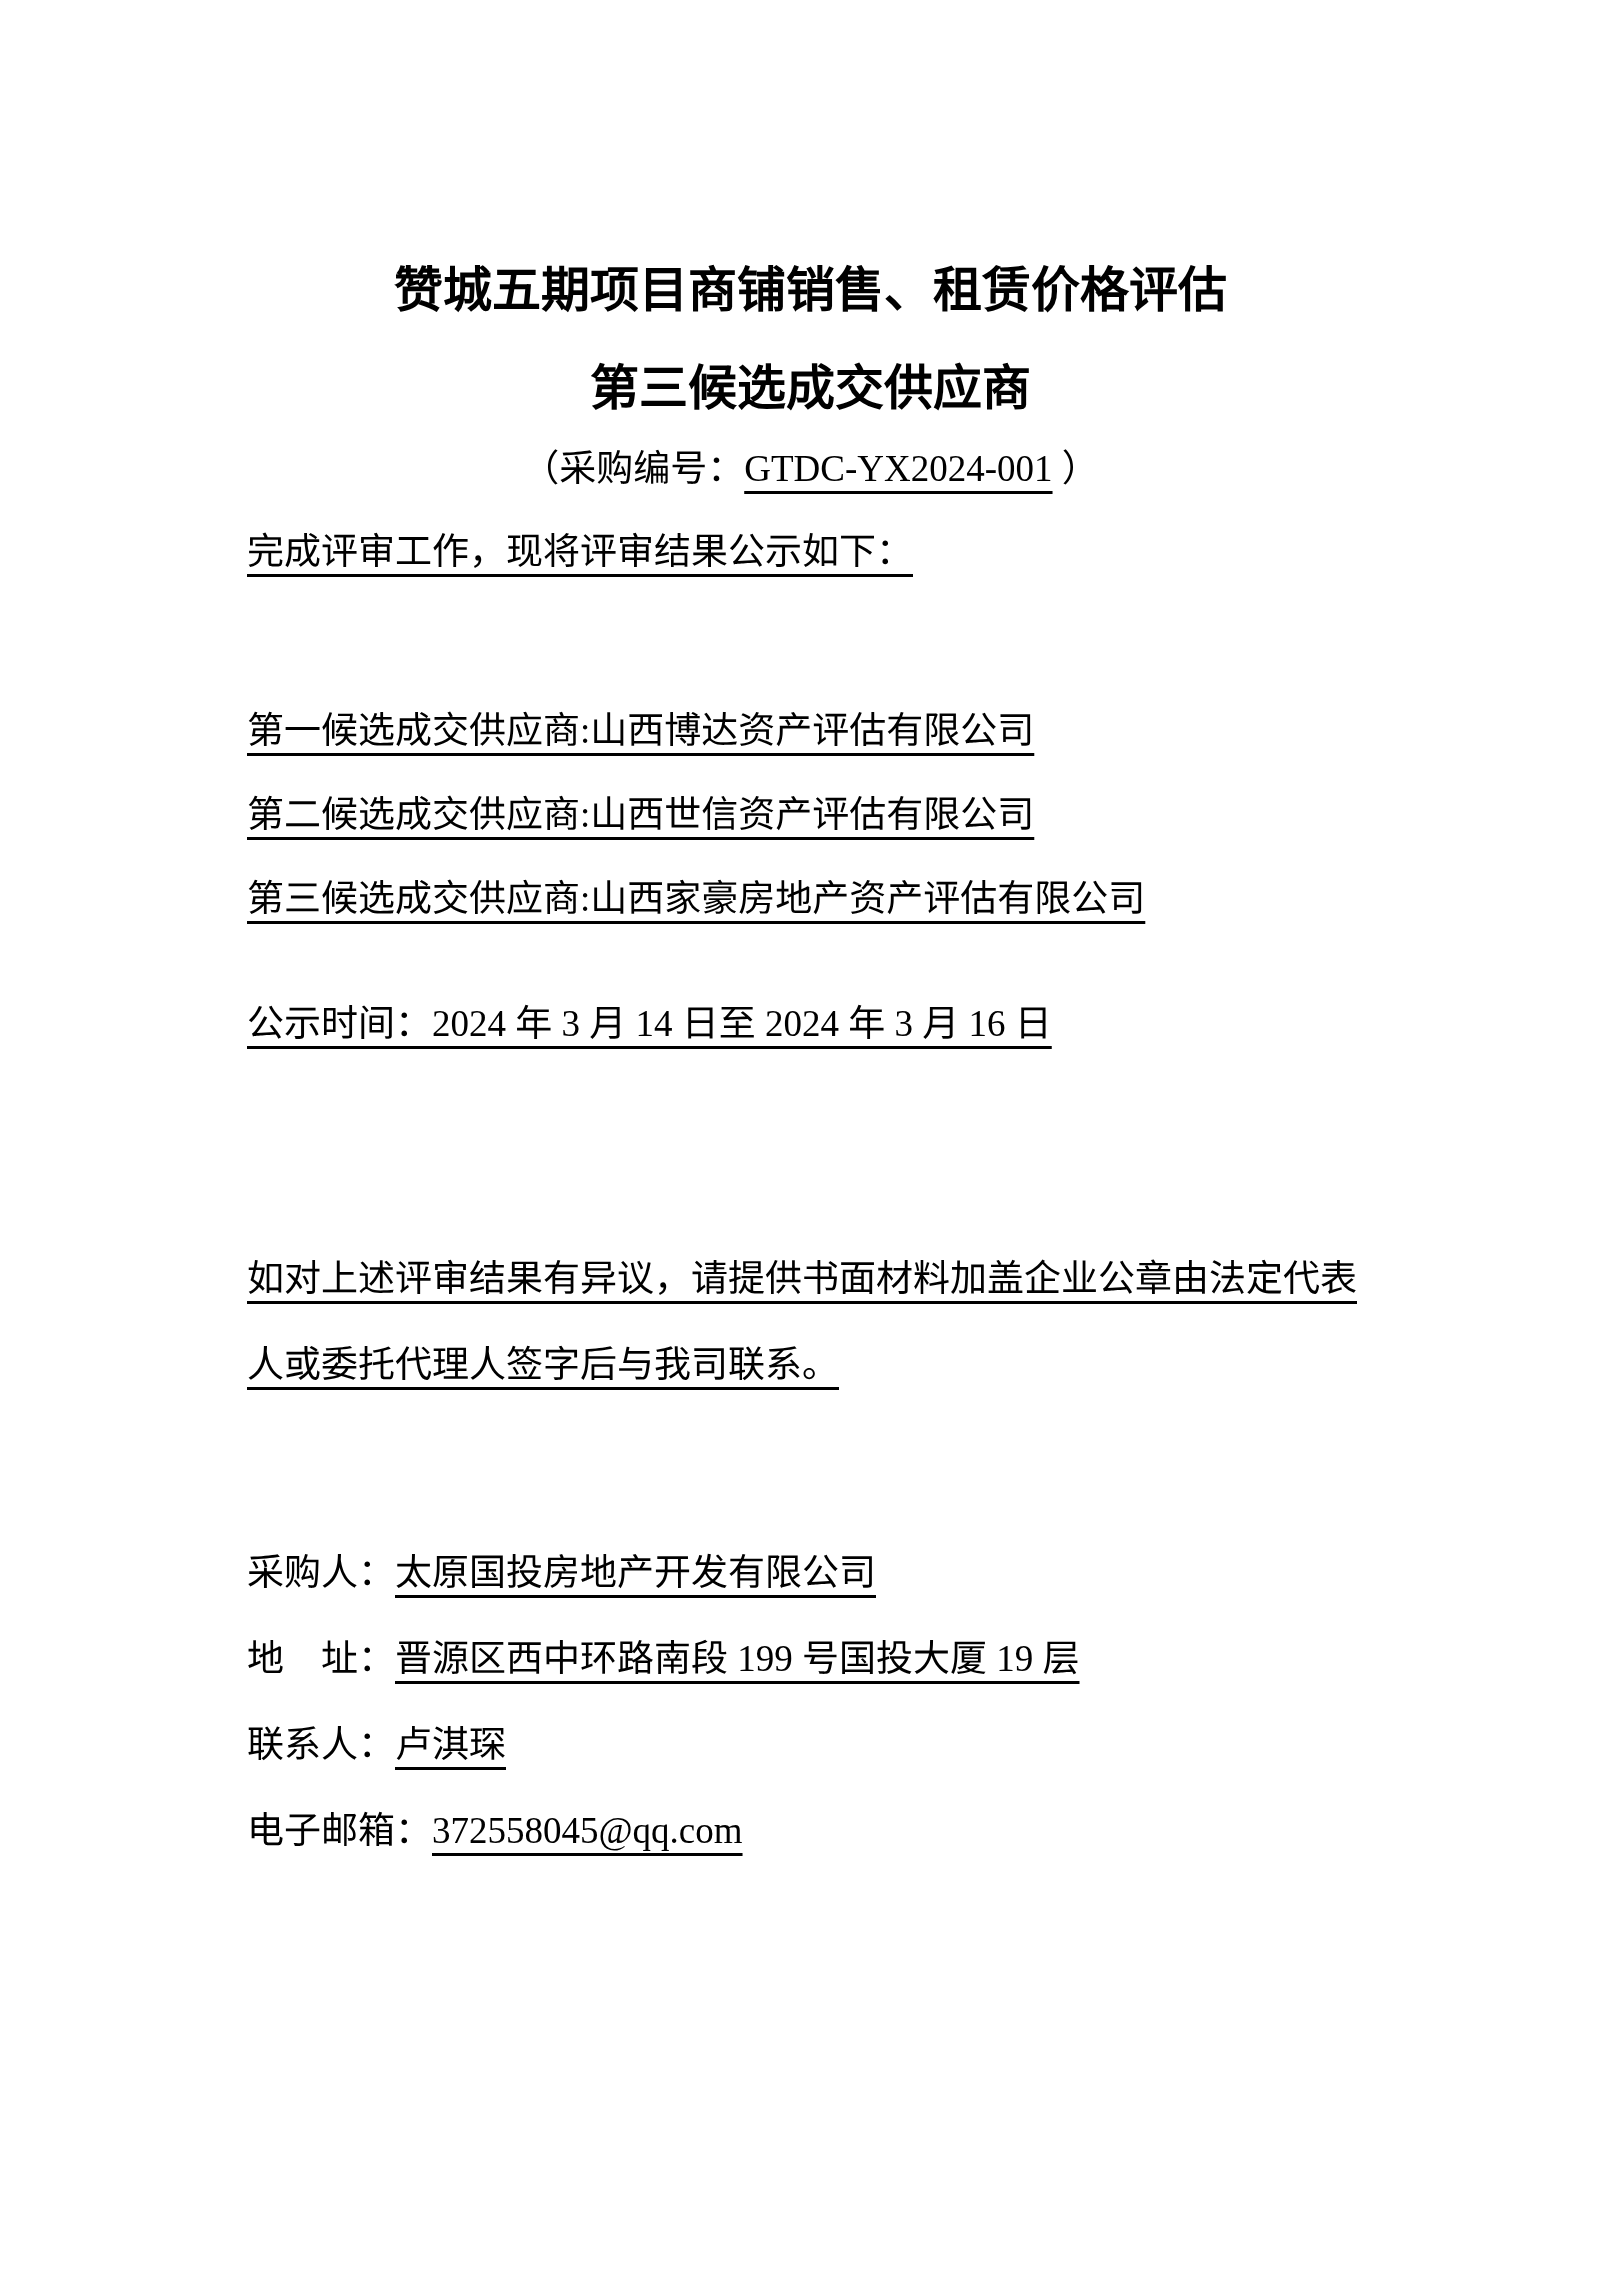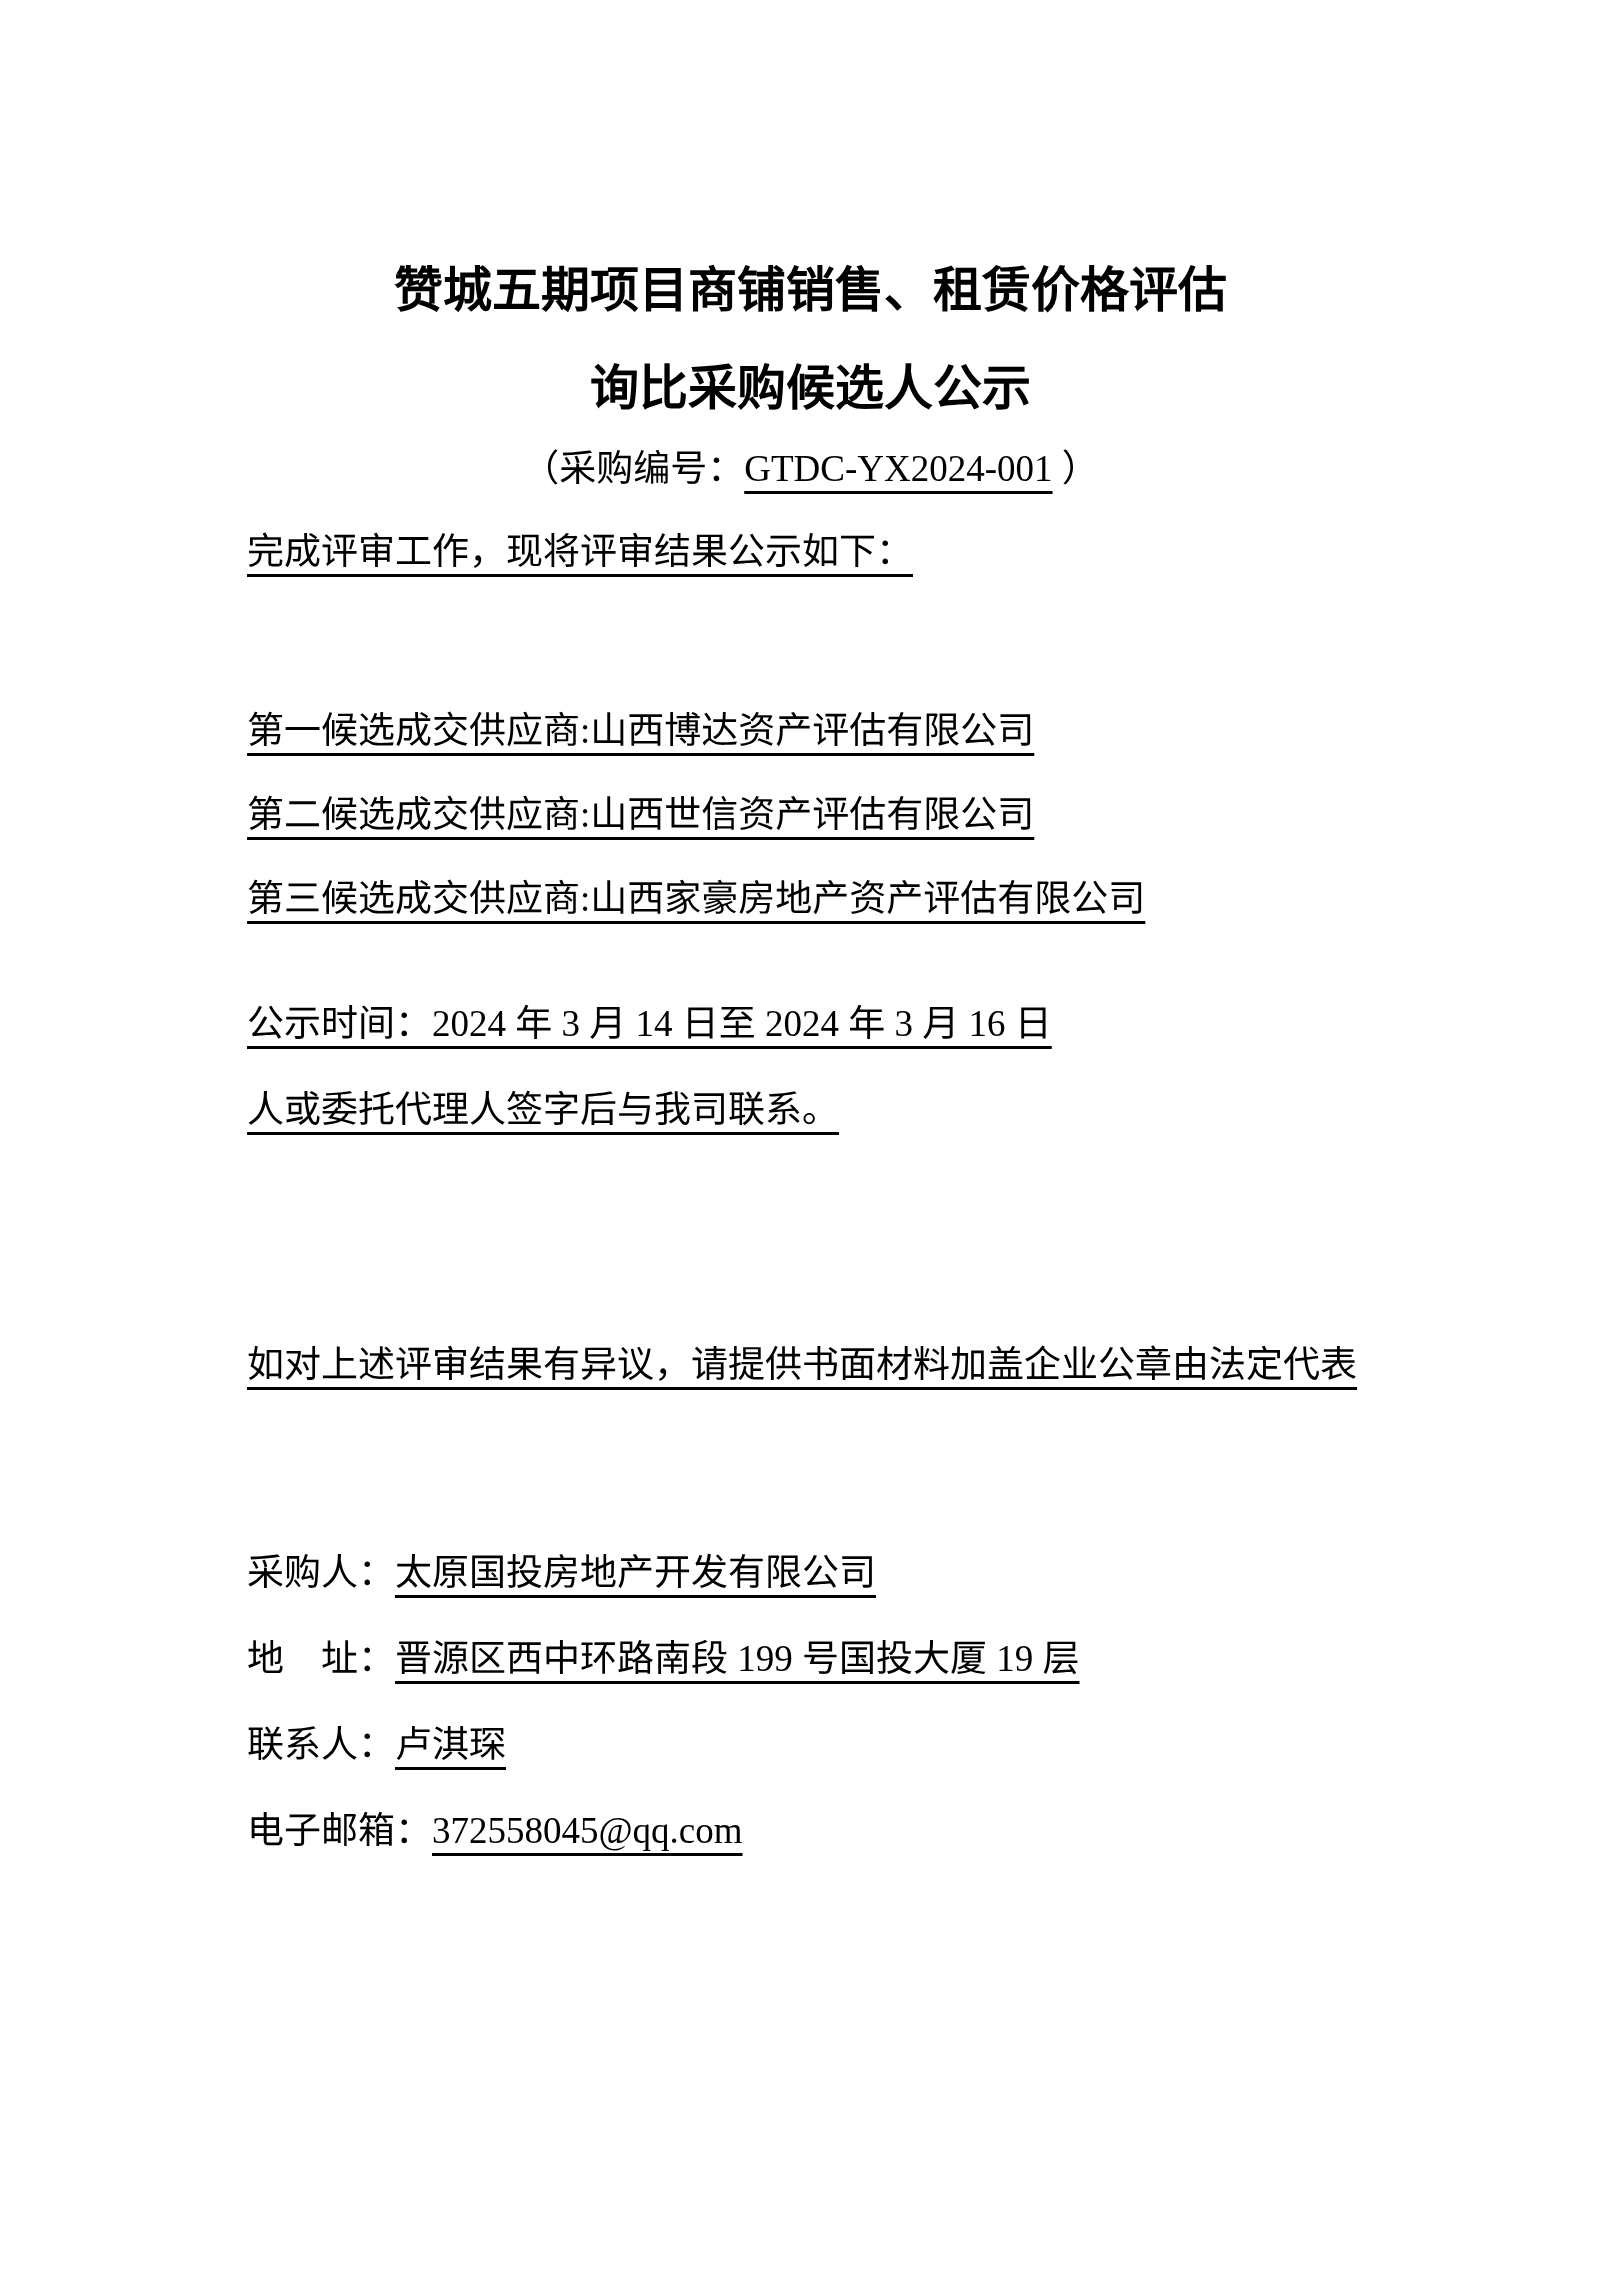--- a/index.html
+++ b/index.html
@@ -61,38 +61,38 @@
   .mt-contact  { margin-top: 41px; }
 </style>
 </head>
 <body>
 
 <div class="page">
   <div class="content">
 
     <p class="title mt-title1">赞城五期项目商铺销售、租赁价格评估</p>
 
-    <p class="title mt-title2">询比采购候选人公示</p>
+    <p class="title mt-title2">第三候选成交供应商</p>
 
     <p class="line centered mt-procno"><span>（采购编号：</span><span class="u">GTDC-YX2024-001</span><span> ）</span></p>
 
 
     <p class="line mt-intro2"><span class="u">完成评审工作，现将评审结果公示如下：</span></p>
 
     <p class="line mt-cand1"><span class="u">第一候选成交供应商:山西博达资产评估有限公司</span></p>
 
     <p class="line mt-cand"><span class="u">第二候选成交供应商:山西世信资产评估有限公司</span></p>
 
     <p class="line mt-cand"><span class="u">第三候选成交供应商:山西家豪房地产资产评估有限公司</span></p>
 
     <p class="line mt-period"><span class="u">公示时间：2024 年 3 月 14 日至 2024 年 3 月 16 日</span></p>
 
+    <p class="line mt-object1"><span class="u">如对上述评审结果有异议，请提供书面材料加盖企业公章由法定代表</span></p>
+
     <p class="line mt-object2"><span class="u">人或委托代理人签字后与我司联系。</span></p>
-
-    <p class="line mt-object1"><span class="u">如对上述评审结果有异议，请提供书面材料加盖企业公章由法定代表</span></p>
 
     <p class="line mt-contact1"><span>采购人：</span><span class="u">太原国投房地产开发有限公司</span></p>
 
     <p class="line mt-contact"><span>地　址：</span><span class="u">晋源区西中环路南段 199 号国投大厦 19 层</span></p>
 
     <p class="line mt-contact"><span>联系人：</span><span class="u">卢淇琛</span></p>
 
 
     <p class="line mt-contact"><span>电子邮箱：</span><span class="u">372558045@qq.com</span></p>
 

